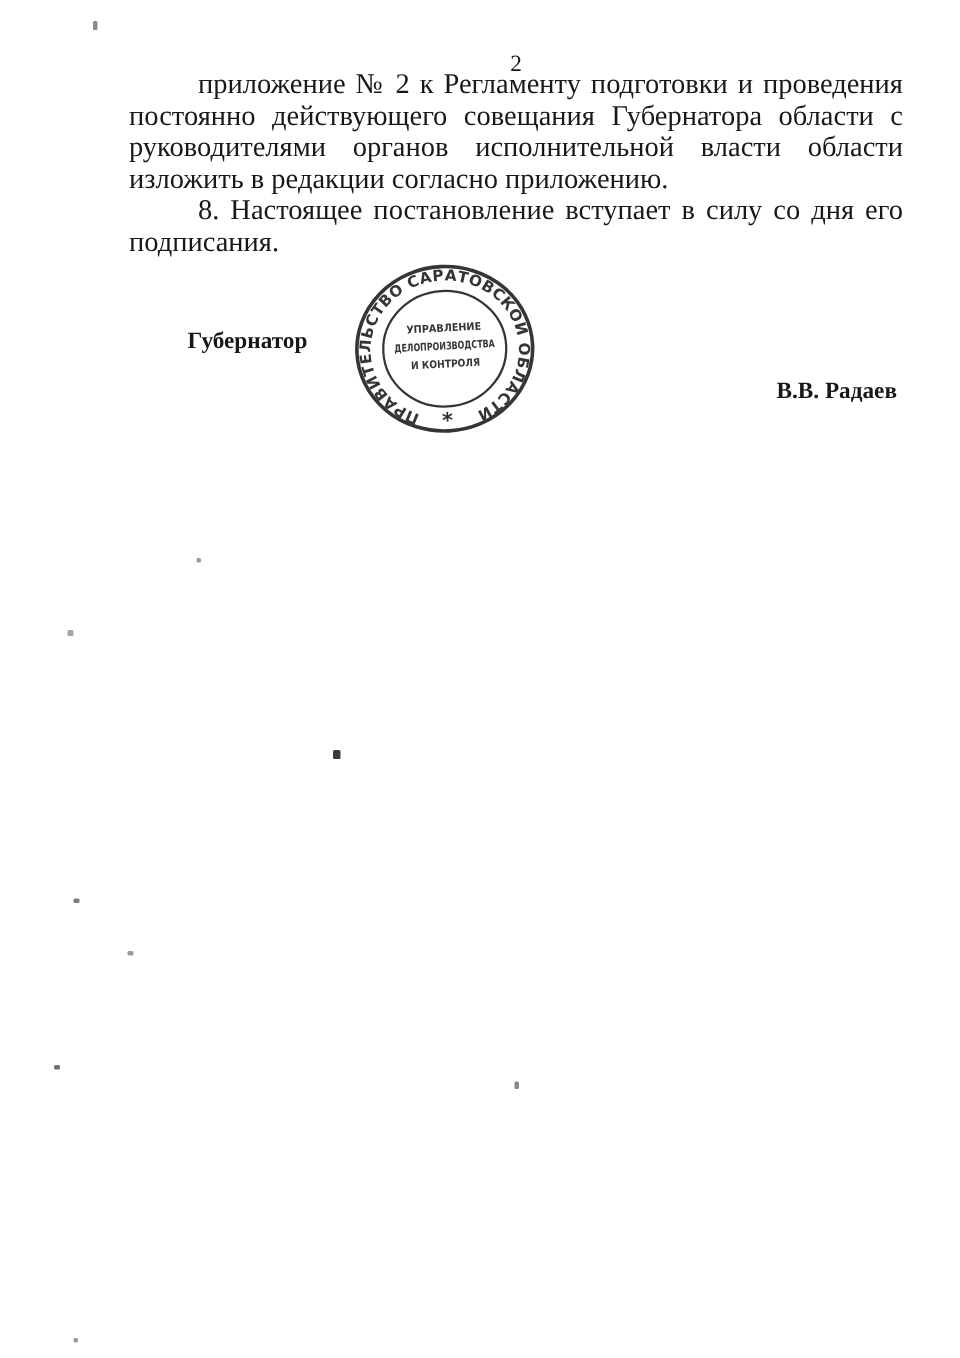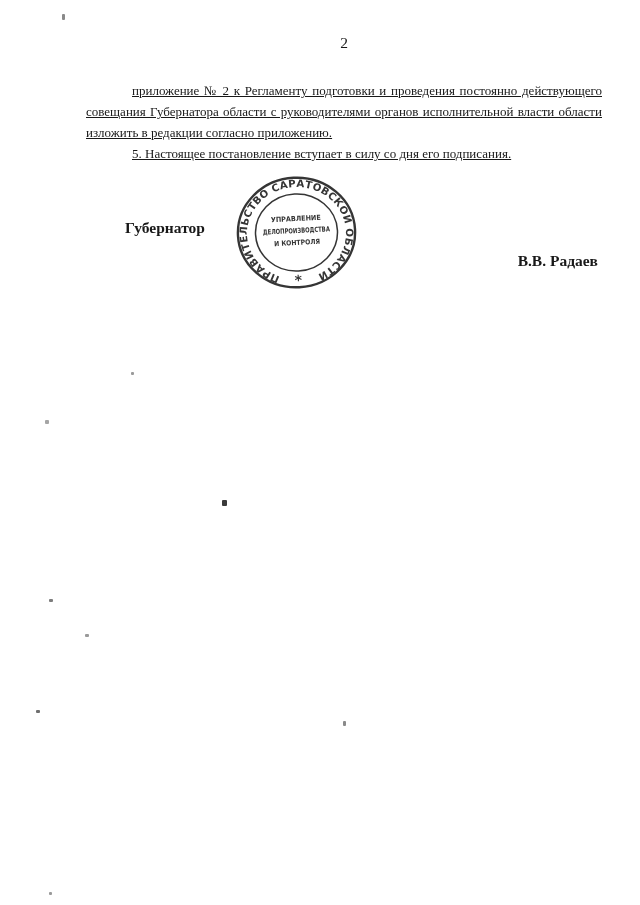--- a/index.html
+++ b/index.html
@@ -13,25 +13,24 @@
   }
   .page-number {
     position: absolute;
     top: 33px; left: 86px; width: 516px;
     text-align: center;
     font-size: 15.5px;
     line-height: 20px;
   }
   .body-text {
     position: absolute;
-    top: 80px; left: 86px; width: 516px;
-    font-size: 13px;
+    top: 46px; left: 86px; width: 516px;
+    font-size: 19px;
     line-height: 21px;
     text-align: justify;
-    text-decoration: underline;
   }
   .body-text p { margin: 0; text-indent: 46px; }
   .sig-block {
     position: absolute;
     top: 217px; left: 97px;
     font-weight: bold;
     font-size: 15.5px;
     line-height: 21px;
     white-space: nowrap;
     margin-left: 28px;
@@ -57,21 +56,21 @@
   }
   .speck { position: absolute; border-radius: 1px; }
 </style>
 </head>
 <body>
 
 <div class="page-number">2</div>
 
 <div class="body-text">
   <p>приложение № 2 к Регламенту подготовки и проведения постоянно действующего совещания Губернатора области с руководителями органов исполнительной власти области изложить в редакции согласно приложению.</p>
-  <p>5. Настоящее постановление вступает в силу со дня его подписания.</p>
+  <p>8. Настоящее постановление вступает в силу со дня его подписания.</p>
 </div>
 
 <div class="sig-block">
   <div>Губернатор</div>
 </div>
 
 <div class="sig-name">В.В. Радаев</div>
 
 <svg class="stamp" viewBox="0 0 121 114" xmlns="http://www.w3.org/2000/svg">
   <defs>

